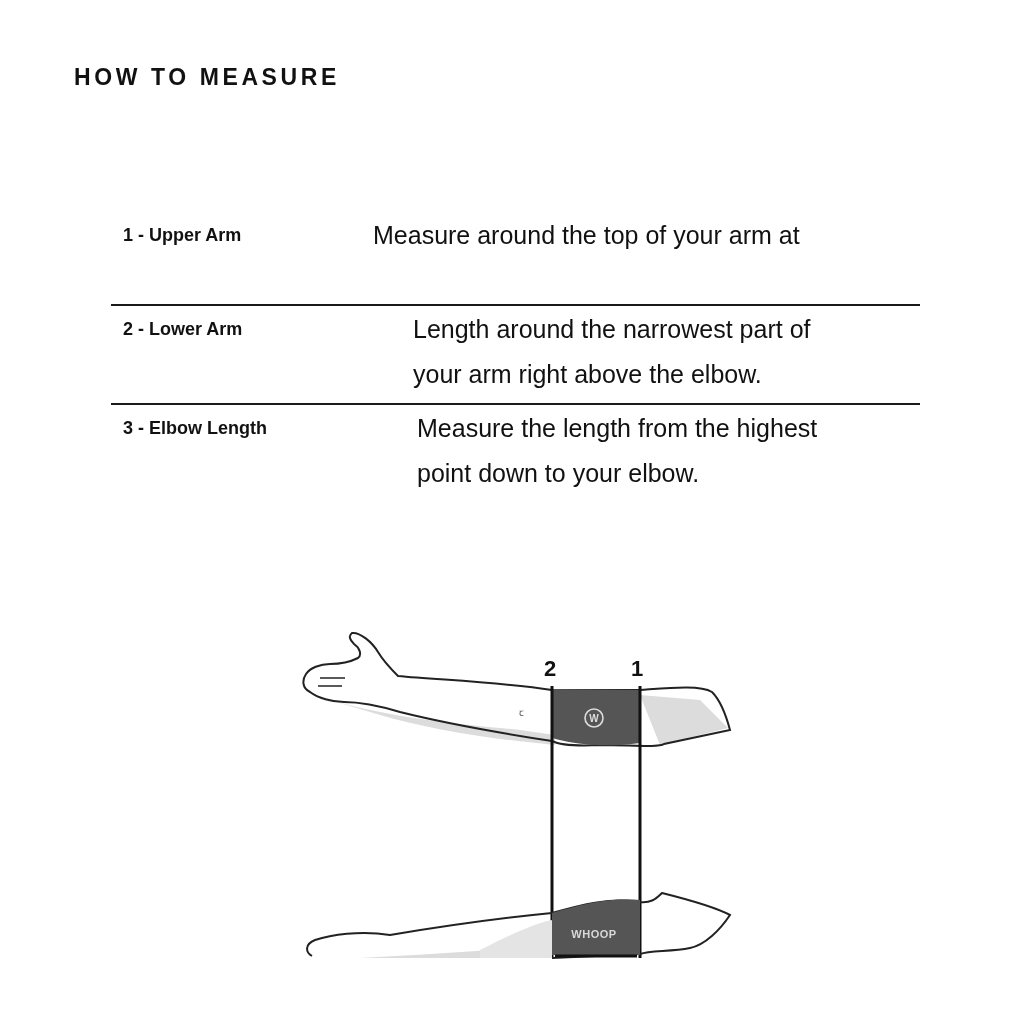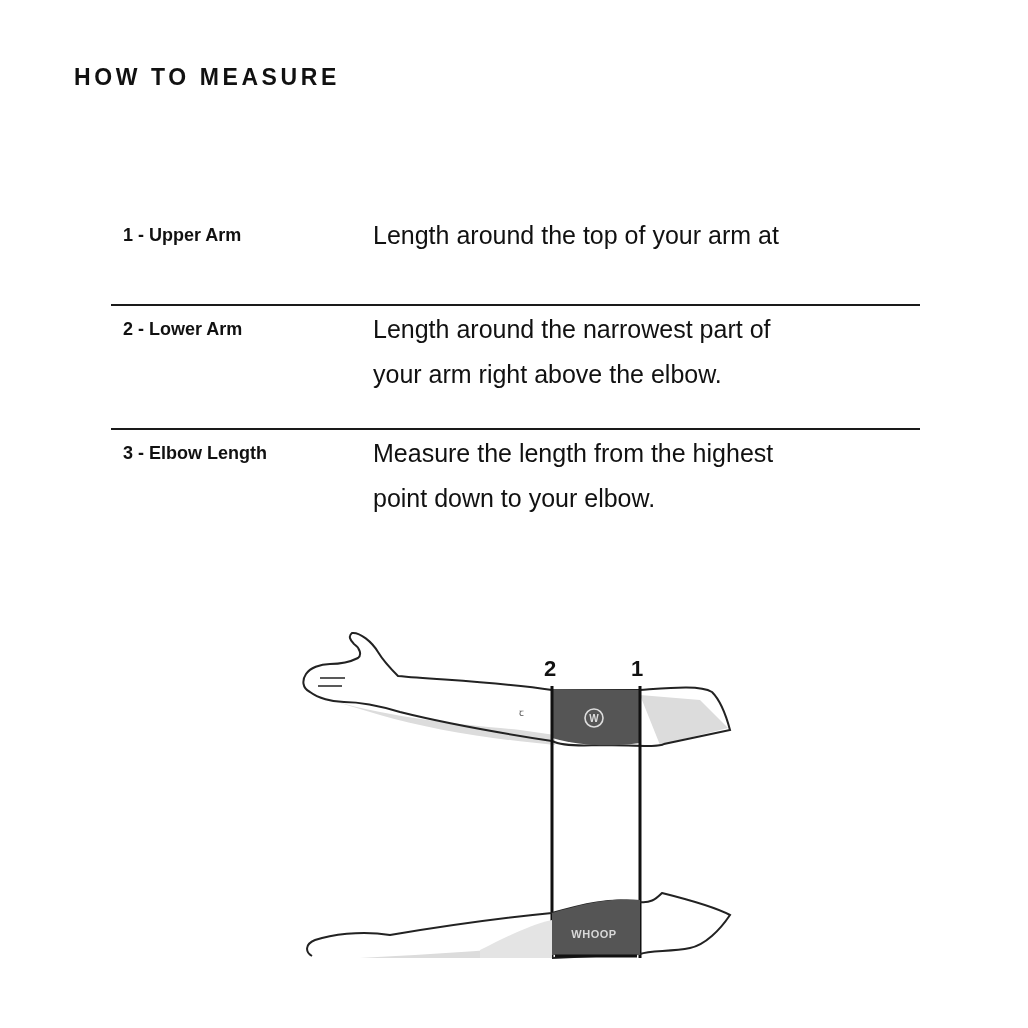--- a/index.html
+++ b/index.html
@@ -1,37 +1,37 @@
 <!DOCTYPE html>
 <html><head>
 <meta charset="utf-8">
 <style>
   html,body{margin:0;padding:0;background:#ffffff;}
   body{width:1028px;height:1028px;position:relative;overflow:hidden;font-family:"Liberation Sans",sans-serif;color:#111;}
   .heading{position:absolute;left:74px;top:64px;font-size:23px;font-weight:700;letter-spacing:3.6px;color:#111;text-align:right;}
   .table{position:absolute;left:111px;top:212px;width:809px;}
   .row{display:flex;position:relative;padding:0 0 0 12px;}
   .row.r1{height:94px;}
-  .row.r2{height:124px;}
-  .row.r3{height:99px;}
+  .row.r2{height:99px;gap:40px;}
+  .row.r3{height:99px;gap:44px;}
   .row .divider{position:absolute;left:0;right:0;bottom:0;height:2px;background:#1a1a1a;}
   .term{width:250px;font-size:18px;font-weight:700;line-height:45px;padding-top:1px;color:#111;}
   .desc{flex:1;font-size:25px;line-height:45px;padding-top:1px;color:#111;}
   .illustration{position:absolute;left:296px;top:625px;width:440px;height:340px;}
 </style>
 </head>
 <body>
 
 <div class="heading">HOW TO MEASURE</div>
 
 <div class="table">
   <div class="row r1">
     <div class="term">1 - Upper Arm</div>
     <div class="desc">
-      <div>Length around the top of your arm at</div>
+      <div>Measure around the top of your arm at</div>
     </div>
     <div class="divider"></div>
   </div>
   <div class="row r2">
     <div class="term">2 - Lower Arm</div>
     <div class="desc">
       <div>Length around the narrowest part of</div>
       <div>your arm right above the elbow.</div>
     </div>
     <div class="divider"></div>

